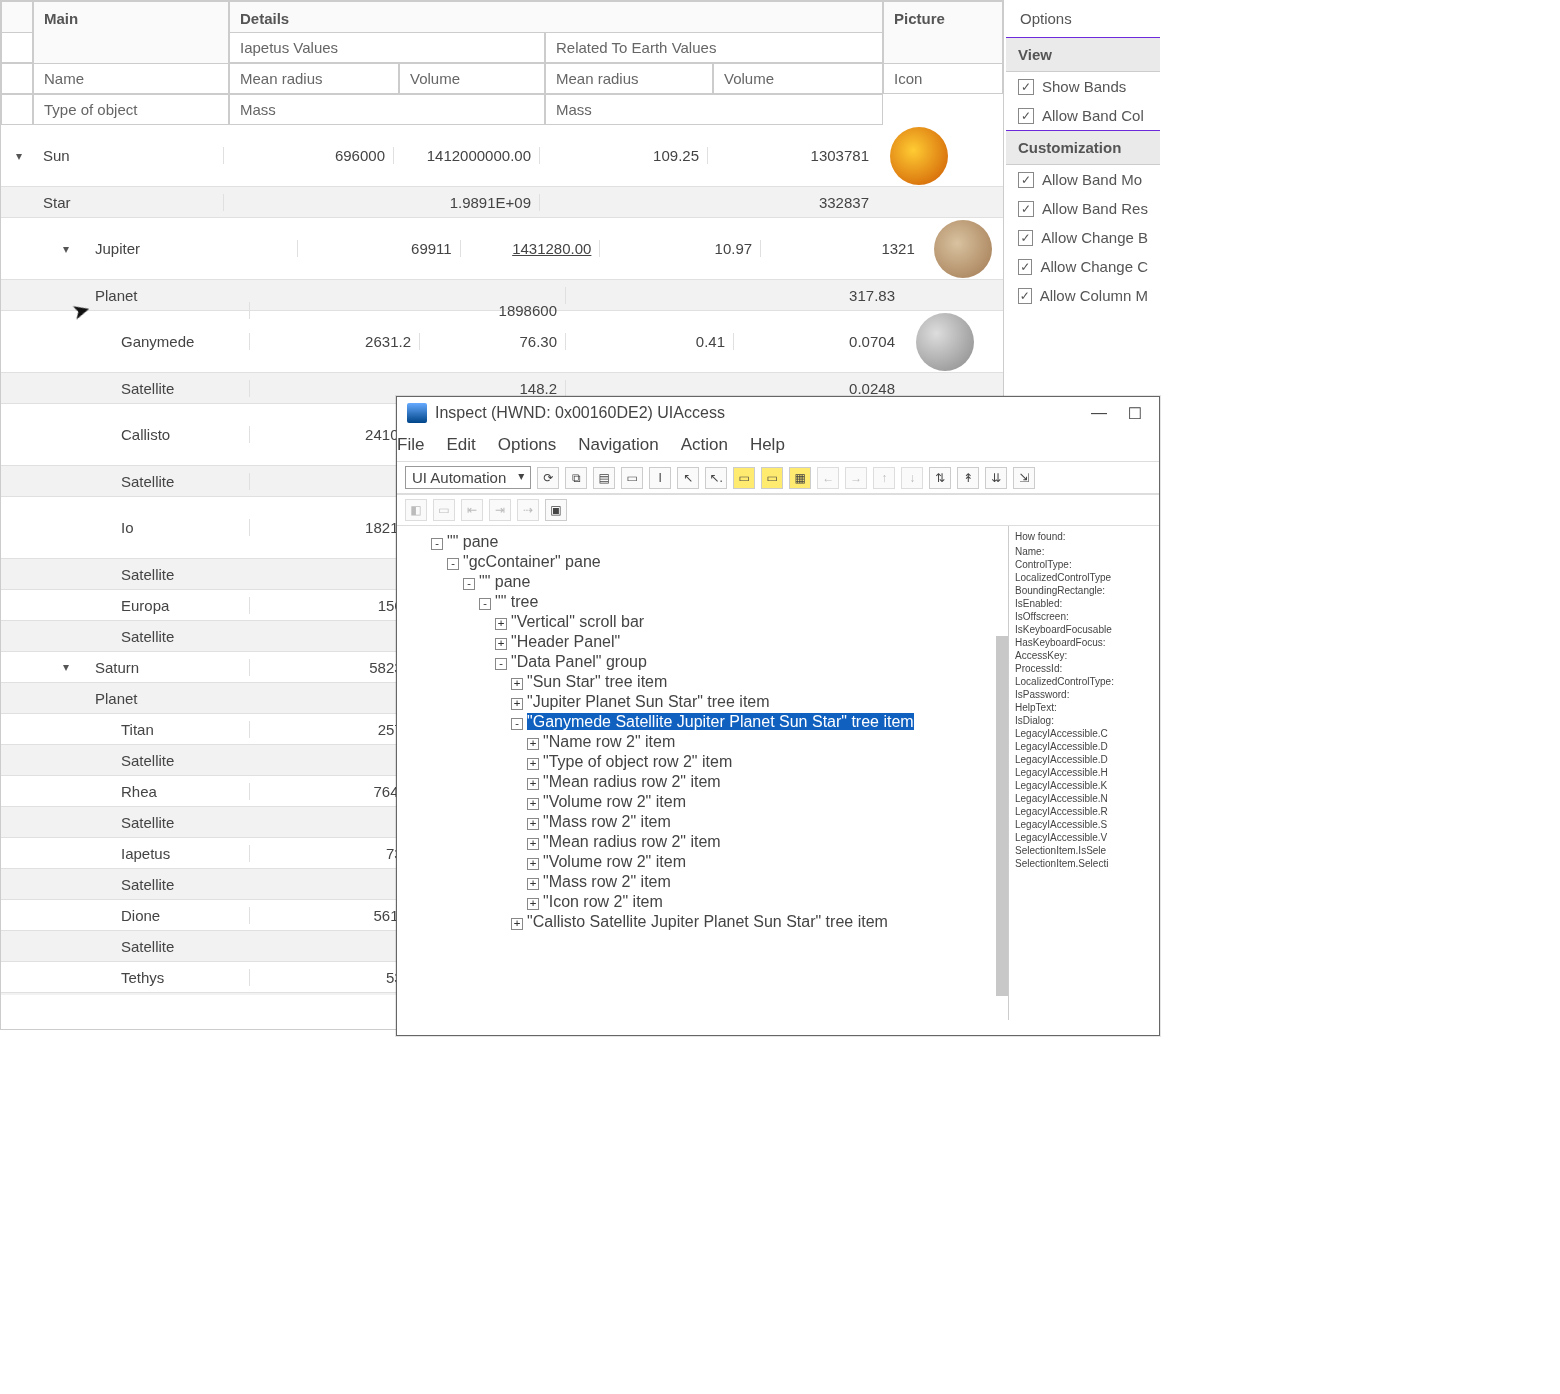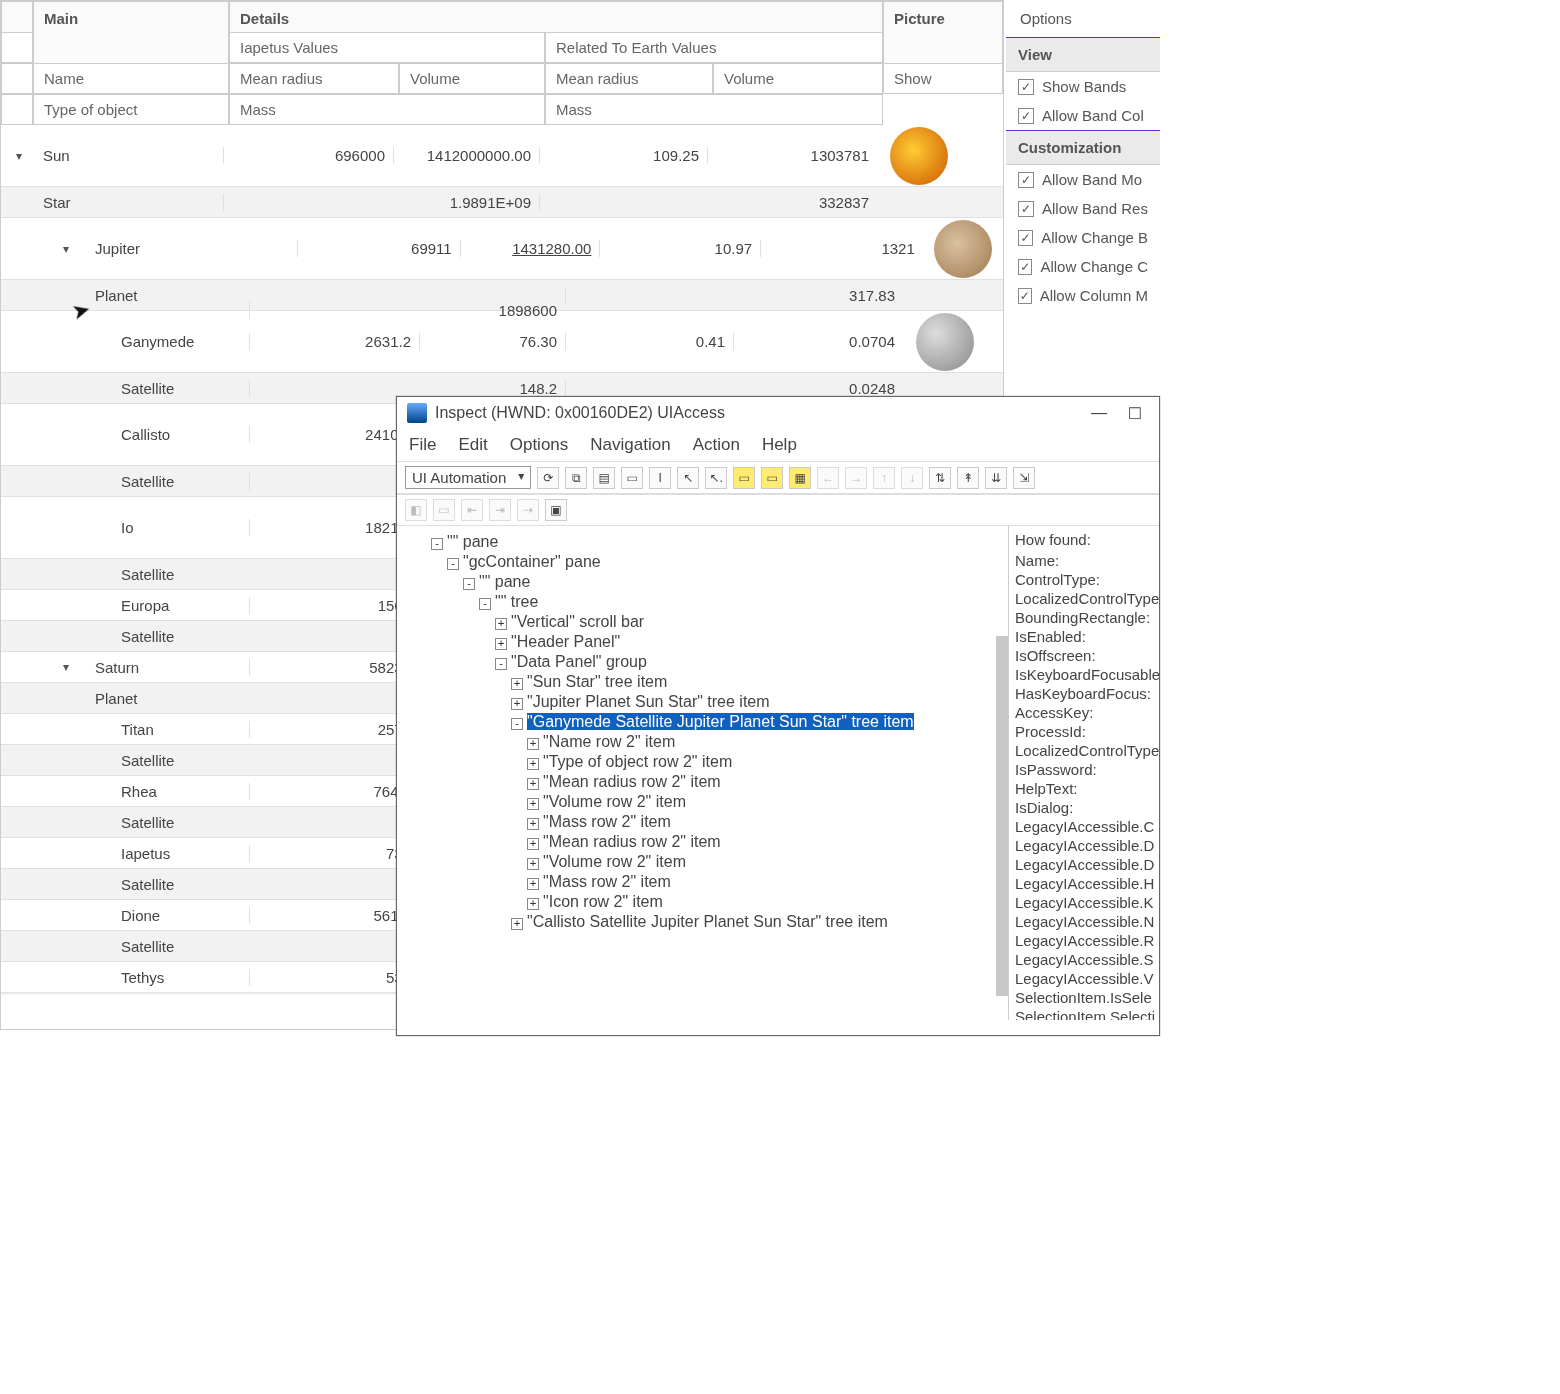--- a/index.html
+++ b/index.html
@@ -34,35 +34,35 @@
 .opt-section { background: #eaeaea; padding: 8px 12px; font-weight: 600; color: #555; border-top: 1px solid #6d28d9; border-bottom: 1px solid #ccc; }
 .opt-item { padding: 6px 12px; display:flex; align-items:center; gap: 8px; color: #555; white-space: nowrap; overflow: hidden; }
 .chk { width: 16px; height: 16px; border: 1px solid #888; background: #fff; display:inline-flex; align-items:center; justify-content:center; font-size: 12px; color: #555; }
 
 
 .inspect { position: absolute; left: 396px; top: 396px; width: 764px; height: 640px; background: #fff; border: 1px solid #666; box-shadow: 0 0 0 1px rgba(0,0,0,0.1); }
 .inspect-title { display:flex; align-items:center; gap: 8px; padding: 6px 10px; font-size: 16px; }
 .inspect-title .icon { width: 20px; height: 20px; background: linear-gradient(#6af, #048); border-radius: 2px; }
 .inspect-title .spacer { flex: 1; }
 .win-btn { width: 28px; text-align: center; font-size: 16px; }
-.menubar { display:flex; gap: 22px; padding: 6px 12px; font-size: 17px; }
+.menubar { display:flex; gap: 22px; padding: 6px 0; font-size: 17px; }
 .toolbar { display:flex; align-items:center; gap: 6px; padding: 4px 8px; border-top: 1px solid #ddd; border-bottom: 1px solid #ddd; flex-wrap: wrap; }
 .toolbar .combo { border: 1px solid #999; padding: 2px 24px 2px 6px; background: #fff; position: relative; }
 .toolbar .combo::after { content: "▾"; position: absolute; right: 6px; top: 2px; font-size: 12px; }
 .tool-icon { width: 22px; height: 22px; border: 1px solid #ccc; display:inline-flex; align-items:center; justify-content:center; font-size: 12px; background: #fafafa; }
 .tool-icon.yellow { background: #ffeb70; }
 .tool-icon.arrow-dis { color: #bbb; border-color: #ddd; }
 
 .inspect-body { display:flex; height: 494px; }
 .tree-pane { flex: 1; overflow: auto; padding: 6px 4px; border-right: 1px solid #ccc; position: relative; }
 .tree-node { white-space: nowrap; padding: 1px 2px; font-size: 16px; }
 .tree-toggle { display:inline-block; width: 12px; height: 12px; border: 1px solid #888; text-align:center; line-height: 10px; font-size: 11px; margin-right: 4px; background: #fff; color: #333; font-family: monospace; }
 .tree-node .lbl { }
 .tree-node.selected .lbl { background: #1060c0; color: #fff; }
-.prop-pane { width: 150px; overflow: hidden; padding: 4px 6px; font-size: 15px; white-space: nowrap; }
+.prop-pane { width: 150px; overflow: hidden; padding: 4px 6px; font-size: 10px; white-space: nowrap; }
 .prop-pane div { padding: 1px 0; }
 .vscroll-thumb { position: absolute; right: -2px; top: 110px; width: 14px; height: 360px; background: #c8c8c8; }
 
 .cursor-arrow { position: absolute; left: 72px; top: 298px; font-size: 22px; color: #111; transform: rotate(-15deg); pointer-events:none; }
 </style>
 </head>
 <body>
 
 <div class="grid-container">
 
@@ -80,21 +80,21 @@
     <div class="subheader-cell" style="width:338px">Related To Earth Values</div>
   </div>
 
   <div class="header-row">
     <div class="subheader-cell hcol-expand"></div>
     <div class="subheader-cell hcol-main">Name</div>
     <div class="subheader-cell" style="width:170px">Mean radius</div>
     <div class="subheader-cell" style="width:146px">Volume</div>
     <div class="subheader-cell" style="width:168px">Mean radius</div>
     <div class="subheader-cell" style="width:170px">Volume</div>
-    <div class="subheader-cell" style="width:120px">Show</div>
+    <div class="subheader-cell" style="width:120px">Icon</div>
   </div>
   <div class="header-row">
     <div class="subheader-cell hcol-expand"></div>
     <div class="subheader-cell hcol-main">Type of object</div>
     <div class="subheader-cell" style="width:316px">Mass</div>
     <div class="subheader-cell" style="width:338px">Mass</div>
   </div>
 
   <div class="tree-body" id="tree-body">
       <div class="data-row" style="height: 62px;">

